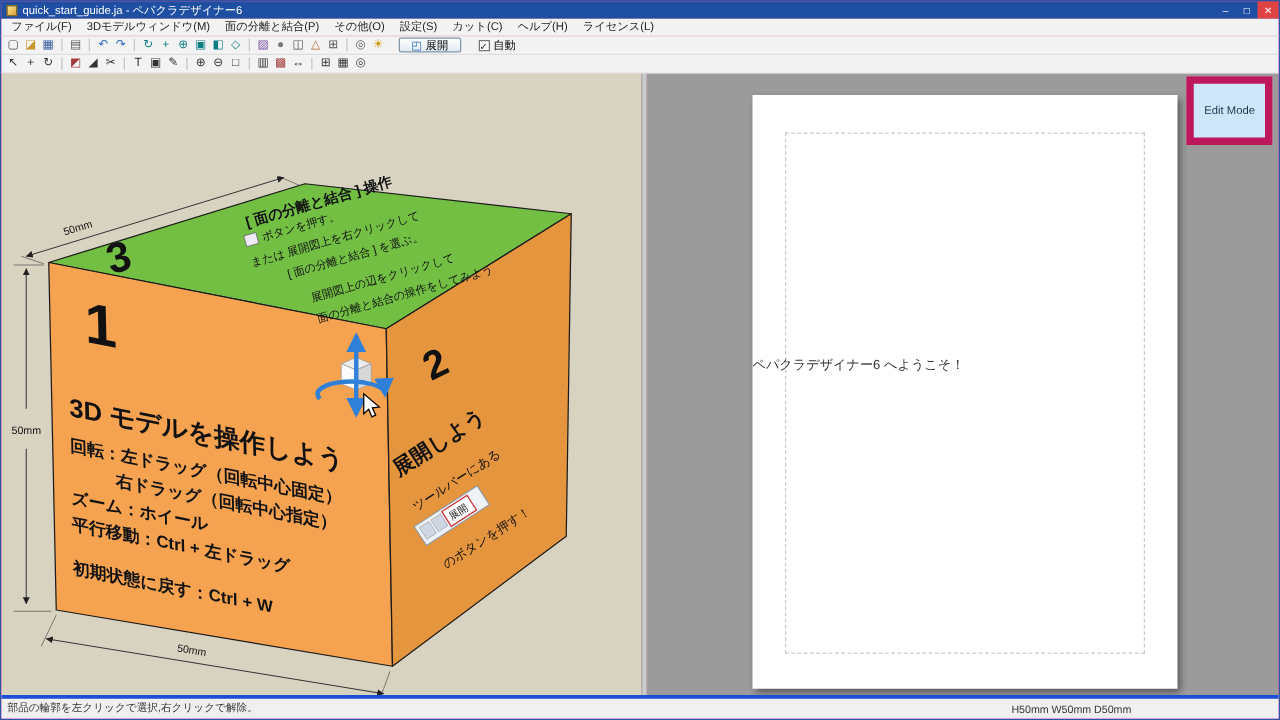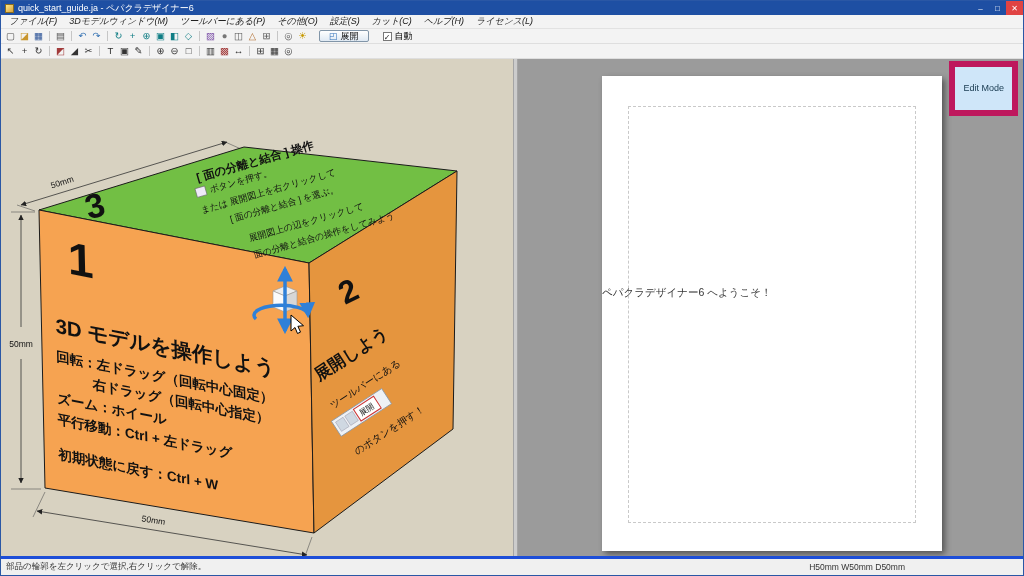--- a/index.html
+++ b/index.html
@@ -10,21 +10,21 @@
   .titlebar{flex:0 0 14px;background:#1e4fa3;color:#fff;display:flex;align-items:center;
     padding-left:4px;font-size:9px;}
   .title-icon{width:9px;height:9px;background:linear-gradient(135deg,#ffe98a,#d9a13c);
     border:1px solid #8a6d1f;box-sizing:border-box;margin-right:4px;flex:none;}
   .title-text{flex:1;white-space:nowrap;overflow:hidden;}
   .win-controls{display:flex;height:100%;}
   .wc{width:17px;height:100%;display:flex;align-items:center;justify-content:center;font-size:8px;cursor:pointer;}
   .wc.close{background:#e04343;}
   
   .menubar{flex:0 0 13px;background:#f3f3f3;border-bottom:1px solid #e2e2e2;display:flex;
-    align-items:center;font-size:9px;color:#222;padding-left:2px;font-style:italic;}
+    align-items:center;font-size:9px;color:#222;padding-left:2px;}
   .menu-item{padding:0 6px;line-height:13px;cursor:default;}
   
   .toolbar{flex:0 0 14px;background:#f3f3f3;border-bottom:1px solid #dedede;display:flex;
     align-items:center;padding:0 3px;}
   .tb-strip{display:flex;align-items:center;gap:1px;}
   .tb-icon{width:13px;height:12px;font-size:9.5px;line-height:12px;text-align:center;cursor:pointer;}
   .tb-sep{width:1px;height:10px;background:#c6c6c6;margin:0 3px;}
   .unfold-btn{margin-left:10px;height:12px;display:flex;align-items:center;gap:3px;font-size:9px;
     font-family:inherit;padding:0 9px;border:1px solid #8195a8;border-radius:2px;
     background:linear-gradient(#ffffff,#dfe9f3);cursor:pointer;}
@@ -63,21 +63,21 @@
     <div class="win-controls">
       <div class="wc">–</div>
       <div class="wc">□</div>
       <div class="wc close">✕</div>
     </div>
   </div>
 
   <nav class="menubar">
       <div class="menu-item">ファイル(F)</div>
       <div class="menu-item">3Dモデルウィンドウ(M)</div>
-      <div class="menu-item">ツールバーにある(P)</div>
+      <div class="menu-item">面の分離と結合(P)</div>
       <div class="menu-item">その他(O)</div>
       <div class="menu-item">設定(S)</div>
       <div class="menu-item">カット(C)</div>
       <div class="menu-item">ヘルプ(H)</div>
       <div class="menu-item">ライセンス(L)</div>
     </nav>
 
   <div class="toolbar">
     <div class="tb-strip">
         <div class="tb-icon" style="color: rgb(74, 74, 74);">▢</div>

